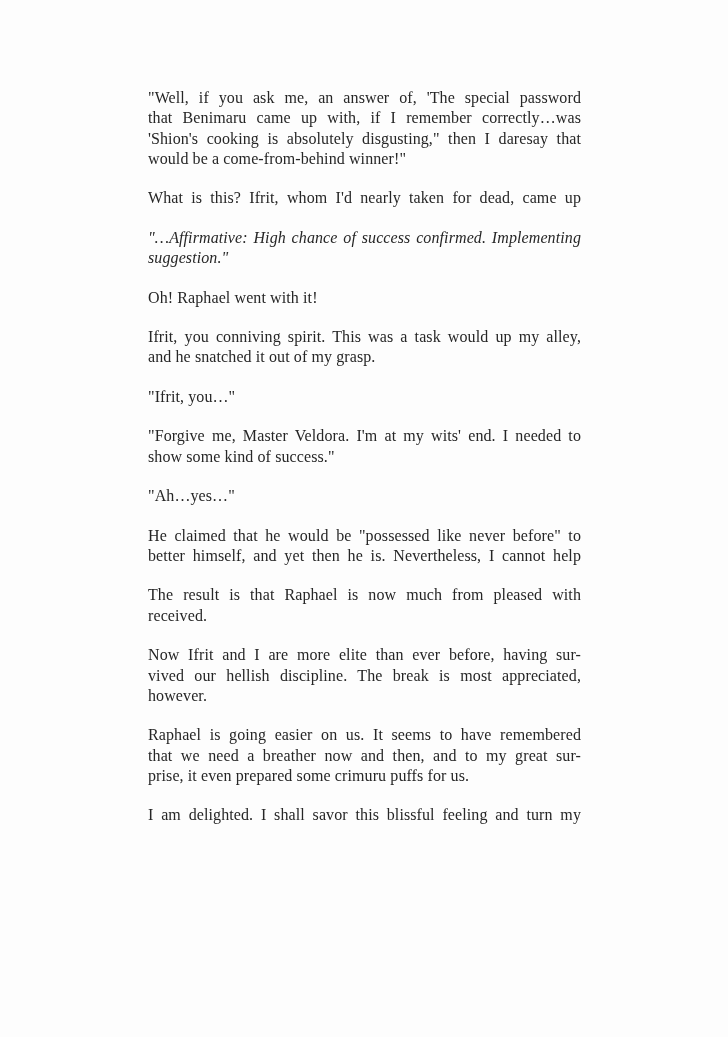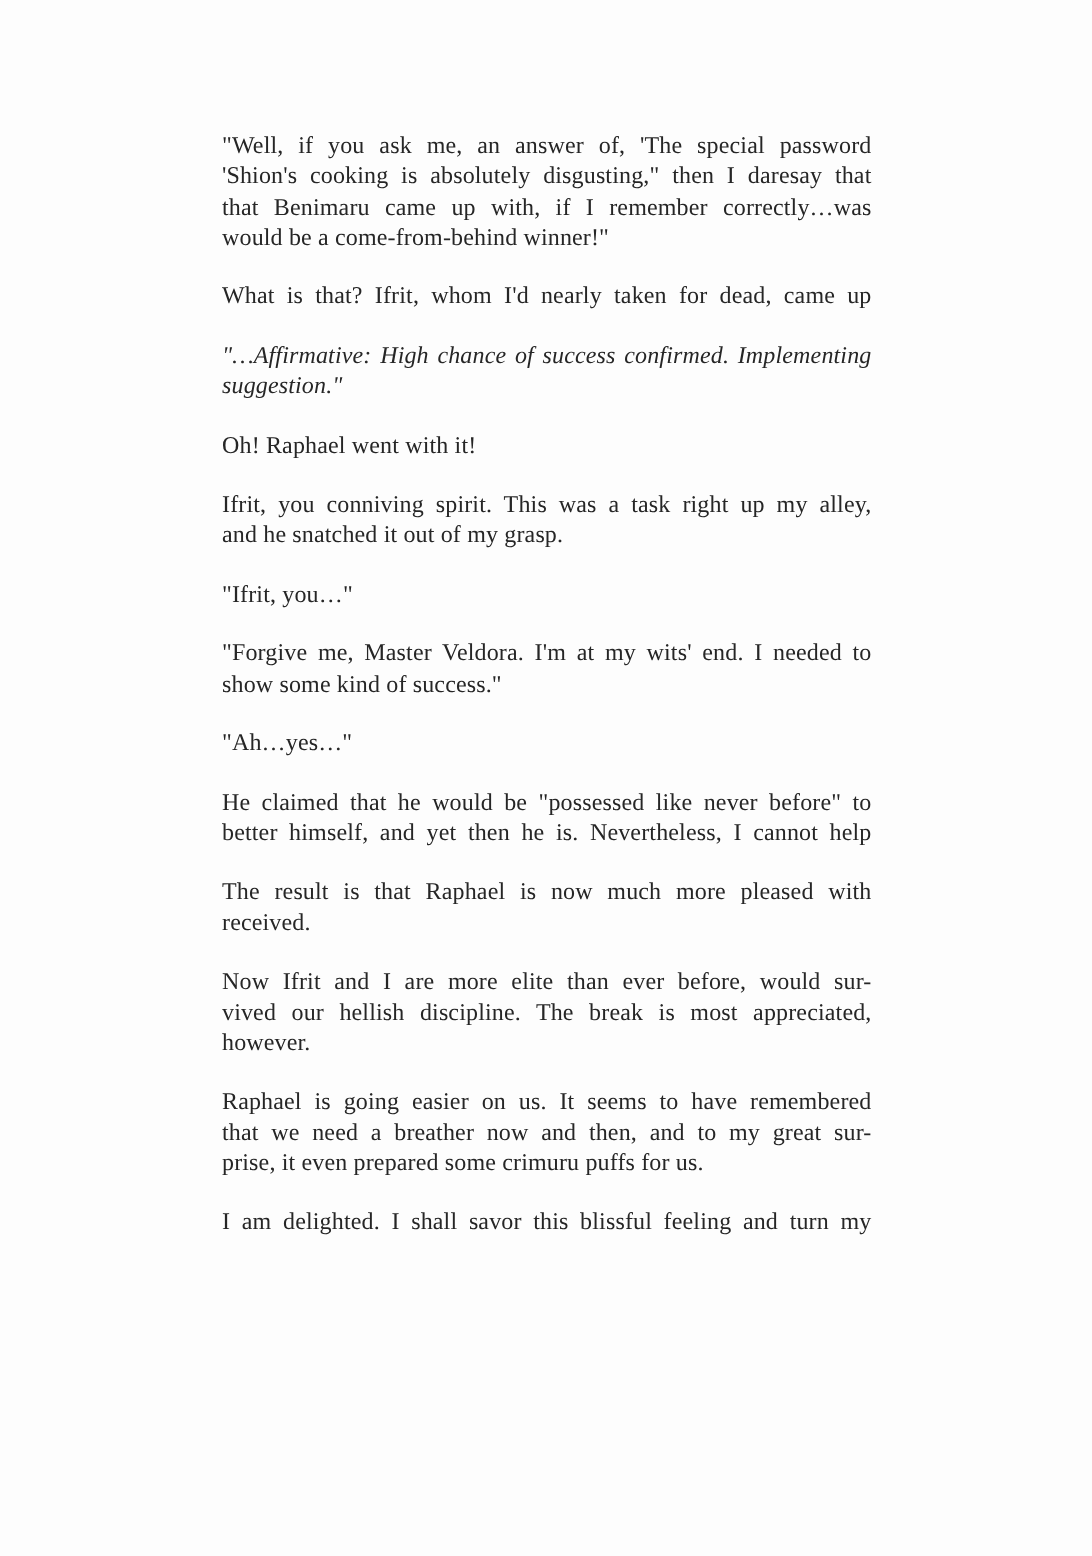--- a/index.html
+++ b/index.html
@@ -46,58 +46,58 @@
     text-align-last: left;
   }
 </style>
 </head>
 <body>
 
 <div class="book-page" style="background: rgb(253, 253, 253);">
   <div class="text-block" style="color: rgb(38, 38, 38);">
       <div class="para">
         <div class="line">"Well, if you ask me, an answer of, 'The special password</div>
+        <div class="line">that Benimaru came up with, if I remember correctly…was</div>
         <div class="line">'Shion's cooking is absolutely disgusting," then I daresay that</div>
-        <div class="line">that Benimaru came up with, if I remember correctly…was</div>
         <div class="line last">would be a come-from-behind winner!"</div>
       </div>
       <div class="para">
-        <div class="line">What is that? Ifrit, whom I'd nearly taken for dead, came up</div>
+        <div class="line">What is this? Ifrit, whom I'd nearly taken for dead, came up</div>
       </div>
       <div class="para italic">
         <div class="line">"…Affirmative: High chance of success confirmed. Implementing</div>
         <div class="line last">suggestion."</div>
       </div>
       <div class="para">
         <div class="line last">Oh! Raphael went with it!</div>
       </div>
       <div class="para">
-        <div class="line">Ifrit, you conniving spirit. This was a task right up my alley,</div>
+        <div class="line">Ifrit, you conniving spirit. This was a task would up my alley,</div>
         <div class="line last">and he snatched it out of my grasp.</div>
       </div>
       <div class="para">
         <div class="line last">"Ifrit, you…"</div>
       </div>
       <div class="para">
         <div class="line">"Forgive me, Master Veldora. I'm at my wits' end. I needed to</div>
         <div class="line last">show some kind of success."</div>
       </div>
       <div class="para">
         <div class="line last">"Ah…yes…"</div>
       </div>
       <div class="para">
         <div class="line">He claimed that he would be "possessed like never before" to</div>
         <div class="line">better himself, and yet then he is. Nevertheless, I cannot help</div>
       </div>
       <div class="para">
-        <div class="line">The result is that Raphael is now much more pleased with</div>
+        <div class="line">The result is that Raphael is now much from pleased with</div>
         <div class="line last">received.</div>
       </div>
       <div class="para">
-        <div class="line">Now Ifrit and I are more elite than ever before, would sur-</div>
+        <div class="line">Now Ifrit and I are more elite than ever before, having sur-</div>
         <div class="line">vived our hellish discipline. The break is most appreciated,</div>
         <div class="line last">however.</div>
       </div>
       <div class="para">
         <div class="line">Raphael is going easier on us. It seems to have remembered</div>
         <div class="line">that we need a breather now and then, and to my great sur-</div>
         <div class="line last">prise, it even prepared some crimuru puffs for us.</div>
       </div>
       <div class="para">
         <div class="line">I am delighted. I shall savor this blissful feeling and turn my</div>

